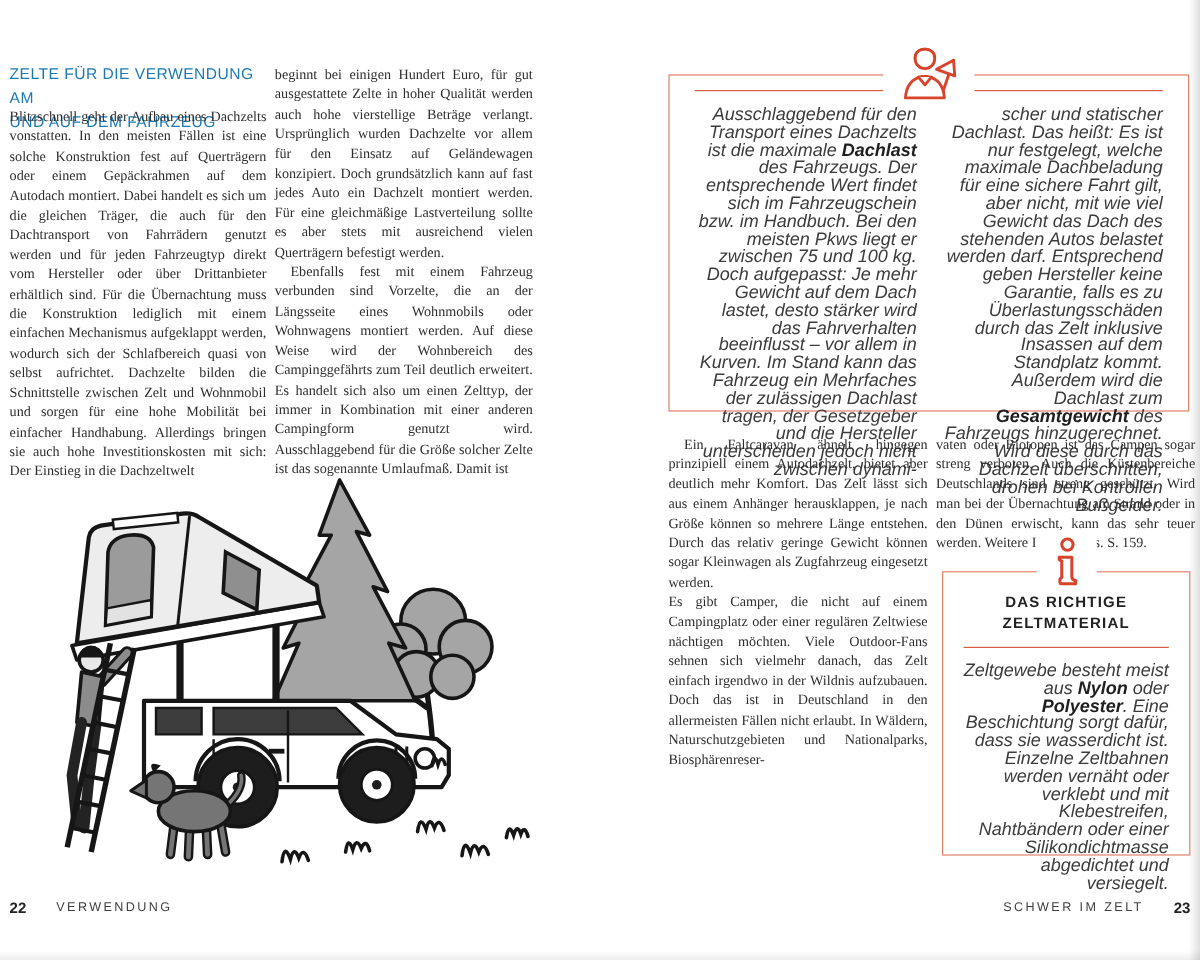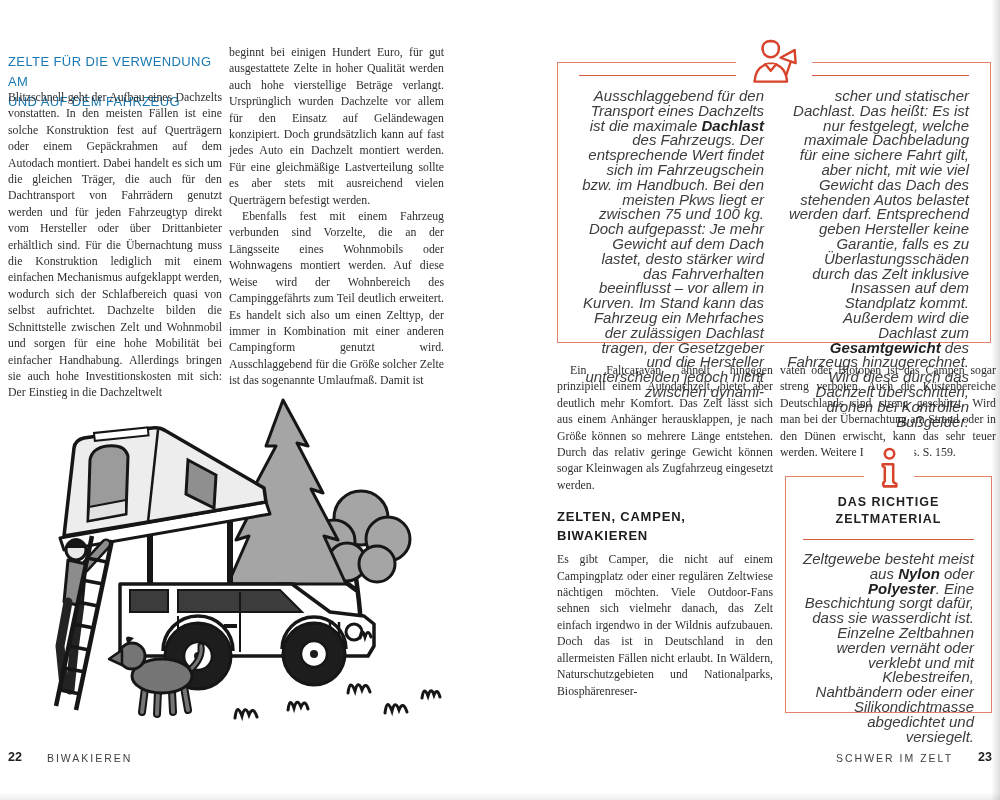--- a/index.html
+++ b/index.html
@@ -60,41 +60,41 @@
   #weight-box .cols{display:flex;gap:20px;padding:13px 21px 0 21px;}
   #weight-box .cols .box-text{flex:1;}
   
   #material-box{left:785px;top:476px;width:207px;height:237px;}
   #material-box .box-title{margin-top:17px;font-size:12.5px;line-height:17px;letter-spacing:1px;}
   #material-box .box-divider{margin:11px 17px 0 17px;}
   #material-box .box-text{padding:12px 17px 0 17px;}
   
   .footer{
     font-family:"Liberation Sans","DejaVu Sans",sans-serif;
-    display:flex;align-items:flex-end;gap:25px;top:750px;
+    display:flex;align-items:flex-start;gap:25px;top:750px;
   }
   .footer .pagenum{font-weight:bold;font-size:12.5px;color:#222;}
   .footer .chapter{font-size:10.5px;letter-spacing:2px;color:#3f3f3f;}
   
   .edge-right{right:0;top:0;width:9px;height:800px;
     background:linear-gradient(to right,rgba(0,0,0,0),rgba(0,0,0,.13));}
   .edge-bottom{left:0;bottom:0;width:1000px;height:8px;
     background:linear-gradient(to bottom,rgba(0,0,0,0),rgba(0,0,0,.07));}
 </style>
 </head>
 <body>
 
 <h2 class="abs blue-heading" style="left:8px;top:52px;width:220px;">ZELTE FÜR DIE VERWENDUNG AM
 UND AUF DEM FAHRZEUG</h2>
 
 <div class="abs body-col" style="left:8px;top:89px;width:214px;">
   <p>Blitzschnell geht der Aufbau eines Dachzelts vonstatten. In den meisten Fällen ist eine solche Konstruktion fest auf Querträgern oder einem Gepäckrahmen auf dem Autodach montiert. Dabei handelt es sich um die gleichen Träger, die auch für den Dachtransport von Fahrrädern genutzt werden und für jeden Fahrzeugtyp direkt vom Hersteller oder über Drittanbieter erhältlich sind. Für die Übernachtung muss die Konstruktion lediglich mit einem einfachen Mechanismus aufgeklappt werden, wodurch sich der Schlafbereich quasi von selbst aufrichtet. Dachzelte bilden die Schnittstelle zwischen Zelt und Wohnmobil und sorgen für eine hohe Mobilität bei einfacher Handhabung. Allerdings bringen sie auch hohe Investitionskosten mit sich: Der Einstieg in die Dachzeltwelt</p>
 </div>
 
-<div class="abs body-col" style="left:229px;top:44px;width:215px;">
+<div class="abs body-col" style="left:229px;top:54px;width:215px;">
   <p>beginnt bei einigen Hundert Euro, für gut ausgestattete Zelte in hoher Qualität werden auch hohe vierstellige Beträge verlangt. Ursprünglich wurden Dachzelte vor allem für den Einsatz auf Geländewagen konzipiert. Doch grundsätzlich kann auf fast jedes Auto ein Dachzelt montiert werden. Für eine gleichmäßige Lastverteilung sollte es aber stets mit ausreichend vielen Querträgern befestigt werden.</p>
   <p class="indent">Ebenfalls fest mit einem Fahrzeug verbunden sind Vorzelte, die an der Längsseite eines Wohnmobils oder Wohnwagens montiert werden. Auf diese Weise wird der Wohnbereich des Campinggefährts zum Teil deutlich erweitert. Es handelt sich also um einen Zelttyp, der immer in Kombination mit einer anderen Campingform genutzt wird. Ausschlaggebend für die Größe solcher Zelte ist das sogenannte Umlaufmaß. Damit ist</p>
 </div>
 
 <svg class="abs" style="left:30px;top:388px;" width="440" height="345" viewBox="0 0 440 345" aria-hidden="true">
 
   <g>
     <path d="M331,240 C330,214 327,196 323,170 M323,188 C333,178 341,172 351,167 M326,202 C315,193 307,189 298,187" fill="none" stroke="#161616" stroke-width="4.5" stroke-linecap="round"></path>
     <circle cx="331" cy="130" r="27" fill="#a5a5a5" stroke="#161616" stroke-width="3"></circle>
     <circle cx="304" cy="153" r="21" fill="#a5a5a5" stroke="#161616" stroke-width="3"></circle>
@@ -189,22 +189,20 @@
   </div>
   <hr class="box-divider">
   <div class="cols">
     <p class="box-text"><span>Ausschlaggebend für den Transport eines Dachzelts ist die maximale </span><b>Dachlast</b><span> des Fahrzeugs. Der entsprechende Wert findet sich im Fahrzeugschein bzw. im Handbuch. Bei den meisten Pkws liegt er zwischen 75 und 100 kg. Doch aufgepasst: Je mehr Gewicht auf dem Dach lastet, desto stärker wird das Fahrverhalten beeinflusst – vor allem in Kurven. Im Stand kann das Fahrzeug ein Mehrfaches der zulässigen Dachlast tragen, der Gesetzgeber und die Hersteller unterscheiden jedoch nicht zwischen dynami-</span></p>
     <p class="box-text"><span>scher und statischer Dachlast. Das heißt: Es ist nur festgelegt, welche maximale Dachbeladung für eine sichere Fahrt gilt, aber nicht, mit wie viel Gewicht das Dach des stehenden Autos belastet werden darf. Entsprechend geben Hersteller keine Garantie, falls es zu Überlastungsschäden durch das Zelt inklusive Insassen auf dem Standplatz kommt. Außerdem wird die Dachlast zum </span><b>Gesamtgewicht</b><span> des Fahrzeugs hinzugerechnet. Wird diese durch das Dachzelt überschritten, drohen bei Kontrollen Bußgelder.</span></p>
   </div>
 </div>
 
 <div class="abs body-col" style="left:557px;top:362px;width:216px;">
   <p class="indent">Ein Faltcaravan ähnelt hingegen prinzipiell einem Autodachzelt, bietet aber deutlich mehr Komfort. Das Zelt lässt sich aus einem Anhänger herausklappen, je nach Größe können so mehrere Länge entstehen. Durch das relativ geringe Gewicht können sogar Kleinwagen als Zugfahrzeug eingesetzt werden.</p>
-  <h3 class="black-heading">ZELTEN, CAMPEN,
-BIWAKIEREN</h3>
   <p>Es gibt Camper, die nicht auf einem Campingplatz oder einer regulären Zeltwiese nächtigen möchten. Viele Outdoor-Fans sehnen sich vielmehr danach, das Zelt einfach irgendwo in der Wildnis aufzubauen. Doch das ist in Deutschland in den allermeisten Fällen nicht erlaubt. In Wäldern, Naturschutzgebieten und Nationalparks, Biosphärenreser-</p>
 </div>
 
 <div class="abs body-col" style="left:780px;top:362px;width:216px;">
   <p>vaten oder Biotopen ist das Campen sogar streng verboten. Auch die Küstenbereiche Deutschlands sind streng geschützt. Wird man bei der Übernachtung am Strand oder in den Dünen erwischt, kann das sehr teuer werden. Weitere Infos dazu s. S. 159.</p>
 </div>
 
 <div id="material-box" class="abs info-box">
   <div class="box-icon-holder" style="top:-30px;">
     <svg width="26" height="42" viewBox="0 0 24 40" aria-hidden="true">
@@ -215,21 +213,21 @@
     </svg>
   </div>
   <h3 class="box-title">DAS RICHTIGE
 ZELTMATERIAL</h3>
   <hr class="box-divider">
   <p class="box-text"><span>Zeltgewebe besteht meist aus </span><b>Nylon</b><span> oder </span><b>Polyester</b><span>. Eine Beschichtung sorgt dafür, dass sie wasserdicht ist. Einzelne Zeltbahnen werden vernäht oder verklebt und mit Klebestreifen, Nahtbändern oder einer Silikondichtmasse abgedichtet und versiegelt.</span></p>
 </div>
 
 <div class="abs footer" style="left:8px;">
   <span class="pagenum">22</span>
-  <span class="chapter">BIWAKIEREN</span>
+  <span class="chapter">VERWENDUNG</span>
 </div>
 <div class="abs footer" style="right:8px;">
   <span class="chapter">SCHWER IM ZELT</span>
   <span class="pagenum">23</span>
 </div>
 
 <div class="abs edge-right"></div>
 <div class="abs edge-bottom"></div>
 
 </body></html>

